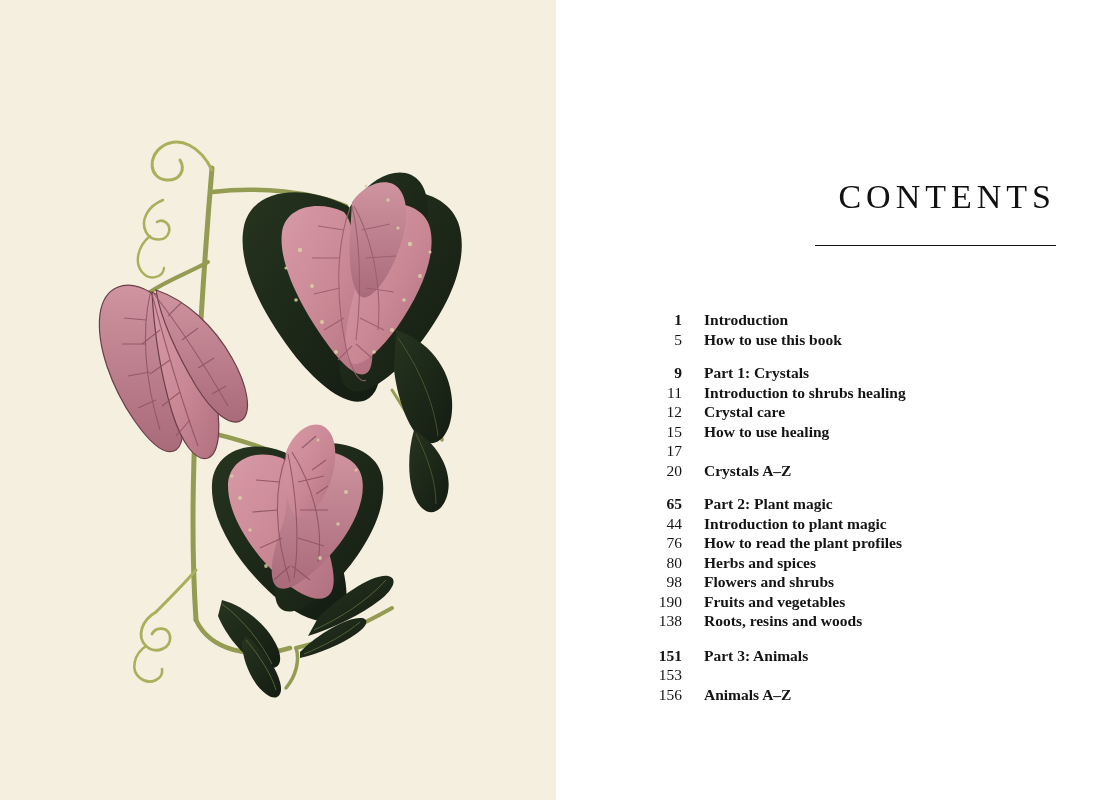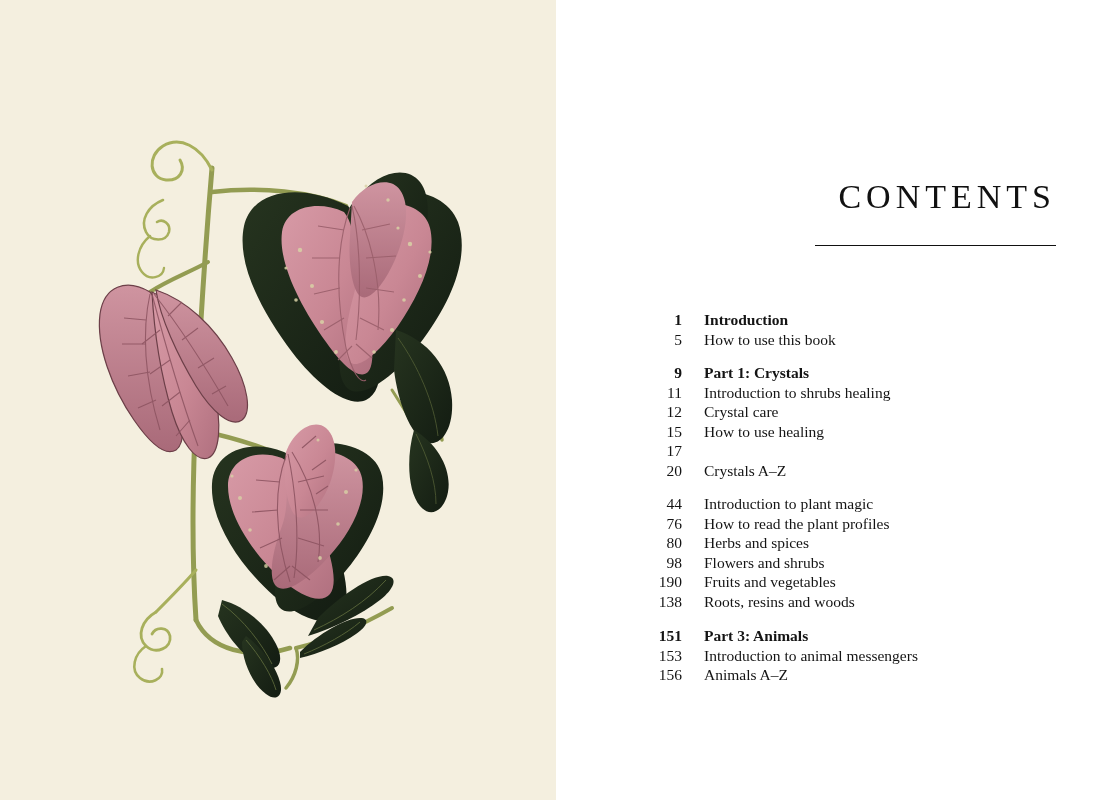--- a/index.html
+++ b/index.html
@@ -82,20 +82,21 @@
     color: #141414;
   }
   .toc-row .pg {
     width: 38px;
     text-align: right;
     flex: 0 0 38px;
     font-variant-numeric: lining-nums;
   }
   .toc-row .lbl {
     padding-left: 22px;
+    font-weight: bold;
   }
   .toc-row.part .pg,
   .toc-row.part .lbl {
     font-weight: bold;
   }
 </style>
 </head>
 <body>
 
 <div class="spread">
@@ -317,20 +318,24 @@
           </div>
           <div class="toc-row">
             <span class="pg">17</span>
           </div>
           <div class="toc-row">
             <span class="pg">20</span>
             <span class="lbl">Crystals A–Z</span>
           </div>
         </div>
         <div class="toc-group">
+          <div class="toc-row part">
+            <span class="pg">65</span>
+            <span class="lbl">Part 2: Plant magic</span>
+          </div>
           <div class="toc-row">
             <span class="pg">44</span>
             <span class="lbl">Introduction to plant magic</span>
           </div>
           <div class="toc-row">
             <span class="pg">76</span>
             <span class="lbl">How to read the plant profiles</span>
           </div>
           <div class="toc-row">
             <span class="pg">80</span>
@@ -349,21 +354,20 @@
             <span class="lbl">Roots, resins and woods</span>
           </div>
         </div>
         <div class="toc-group">
           <div class="toc-row part">
             <span class="pg">151</span>
             <span class="lbl">Part 3: Animals</span>
           </div>
           <div class="toc-row">
             <span class="pg">153</span>
-            <span class="lbl">Introduction to animal messengers</span>
           </div>
           <div class="toc-row">
             <span class="pg">156</span>
             <span class="lbl">Animals A–Z</span>
           </div>
         </div>
       </div>
   </div>
 
 </div>

